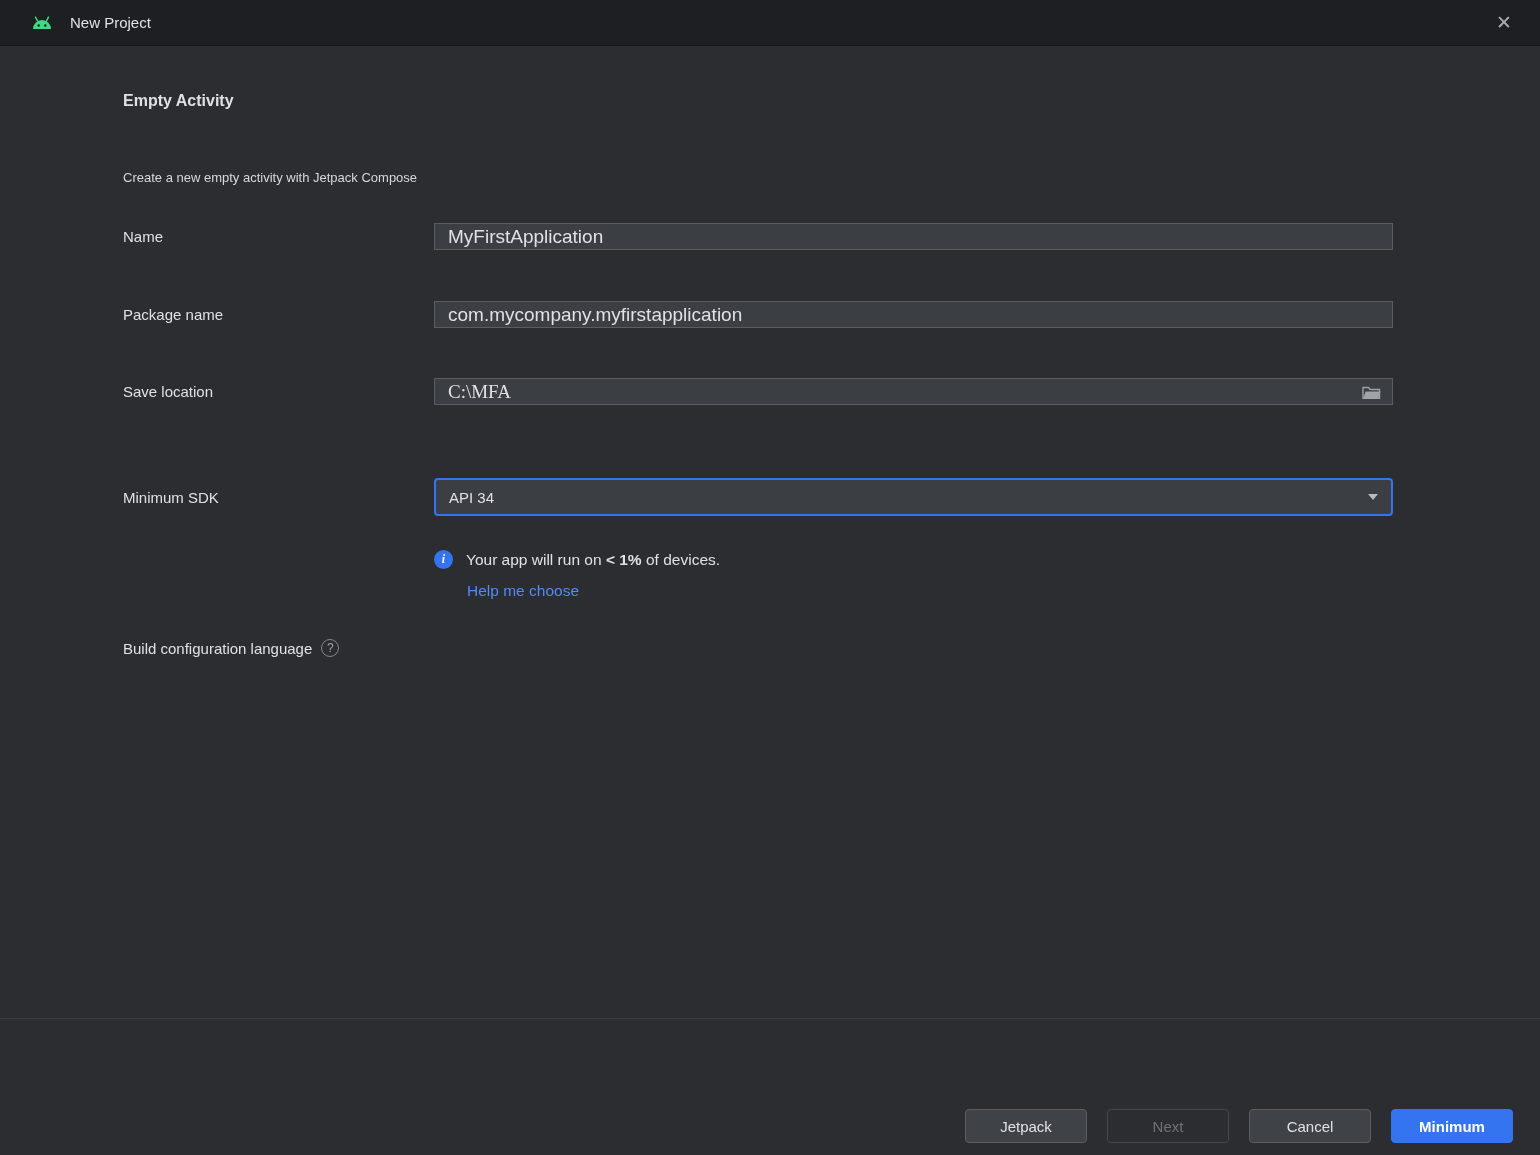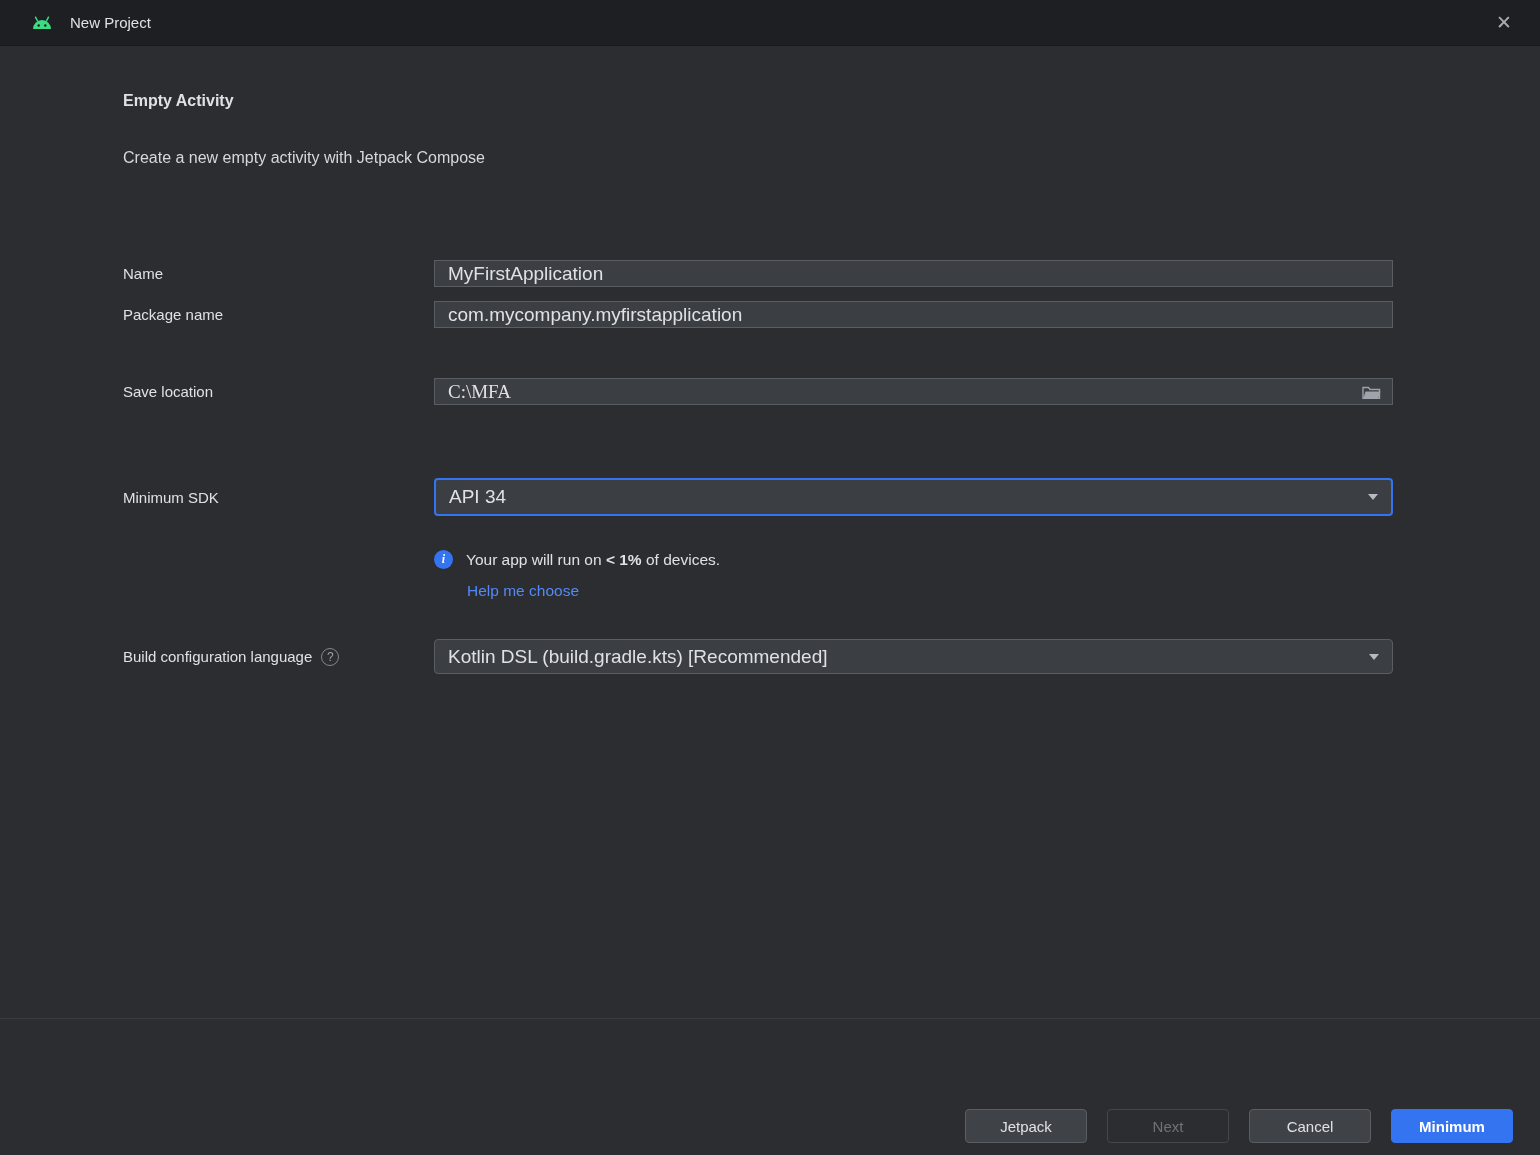--- a/index.html
+++ b/index.html
@@ -9,34 +9,34 @@
   
   .titlebar{position:absolute;top:0;left:0;right:0;height:46px;background:#1e1f22;
     display:flex;align-items:center;box-sizing:border-box;padding:0 18px;border-bottom:1px solid #191a1c;}
   .android-icon{margin-left:12px;margin-right:16px;display:flex;align-items:center;}
   .win-title{color:#dfe1e5;font-size:15px;}
   .close-btn{margin-left:auto;background:none;border:none;color:#a8abb0;font-size:19px;
     line-height:1;cursor:pointer;padding:4px 10px;font-family:inherit;}
 
   
   .heading{position:absolute;left:123px;top:92px;color:#dfe1e5;font-size:16px;font-weight:bold;}
-  .subtitle{position:absolute;left:123px;top:149px;color:#d6d8dc;font-size:16px;}
+  .subtitle{position:absolute;left:123px;top:170px;color:#d6d8dc;font-size:13px;}
 
   
   .row{position:absolute;left:123px;width:1270px;display:flex;align-items:center;}
   .row .lbl{flex:0 0 311px;width:311px;color:#dfe1e5;font-size:15px;display:flex;align-items:center;gap:9px;}
   .text-field{flex:1;height:27px;box-sizing:border-box;background:#3b3e42;border:1px solid #5a5d63;
     border-radius:0;color:#dfe1e5;font-size:19px;padding:0 13px;font-family:inherit;outline:none;}
   .field-wrap{flex:1;position:relative;display:flex;}
   .field-wrap .text-field{flex:1;padding-right:68px;font-family:Liberation Serif, serif;}
   .folder-btn{position:absolute;right:12px;top:50%;transform:translateY(-50%);background:none;border:none;
     padding:0;cursor:pointer;display:flex;align-items:center;}
 
   .combo{flex:1;height:35px;box-sizing:border-box;background:#3b3e42;border:1px solid #5a5d63;
-    border-radius:4px;color:#dfe1e5;font-size:19px;padding:8px 13px;display:flex;align-items:center;
+    border-radius:4px;color:#dfe1e5;font-size:15px;padding:8px 13px;display:flex;align-items:center;
     justify-content:space-between;cursor:pointer;}
   .combo.focused{border:2px solid #3574f0;height:38px;background:#3b3e42;}
   .arrow{width:0;height:0;border-left:5px solid transparent;border-right:5px solid transparent;
     border-top:6px solid #b7babf;margin-left:12px;}
 
   
   .sdk-info{position:absolute;left:434px;top:550px;display:flex;align-items:center;gap:13px;
     color:#dfe1e5;font-size:15.5px;}
   .info-icon{width:19px;height:19px;border-radius:50%;background:#3574f0;color:#ffffff;
     font-size:12px;font-weight:bold;font-style:italic;display:flex;align-items:center;justify-content:center;
@@ -72,21 +72,21 @@
         <circle cx="15.3" cy="10.5" r="1.2" fill="#1e1f22"></circle>
       </svg>
     </span>
     <span class="win-title">New Project</span>
     <button class="close-btn">✕</button>
   </div>
 
   <div class="heading">Empty Activity</div>
   <div class="subtitle">Create a new empty activity with Jetpack Compose</div>
 
-  <div class="row" style="top:223px;margin-top:37px;">
+  <div class="row" style="top:223px;">
     <span class="lbl">Name</span>
     <input class="text-field" type="text" value="MyFirstApplication" style="">
   </div>
 
   <div class="row" style="top:301px;">
     <span class="lbl">Package name</span>
     <input class="text-field" type="text" value="com.mycompany.myfirstapplication" style="">
   </div>
 
   <div class="row" style="top:378px;">
@@ -114,24 +114,20 @@
     <span class="info-icon">i</span>
     <span><span>Your app will run on </span><b>&lt; 1%</b><span> of devices.</span></span>
   </div>
   <a class="help-link">Help me choose</a>
 
   <div class="row" style="top:639px;">
     <span class="lbl">
       <span>Build configuration language</span>
       <span class="help-icon">?</span>
     </span>
-    <div class="combo">
-      <span>Kotlin DSL (build.gradle.kts) [Recommended]</span>
-      <span class="arrow"></span>
-    </div>
   </div>
 
   <div class="separator"></div>
 
   <div class="footer">
     <button class="btn">Jetpack</button>
     <button class="btn disabled">Next</button>
     <button class="btn">Cancel</button>
     <button class="btn primary">Minimum</button>
   </div>

